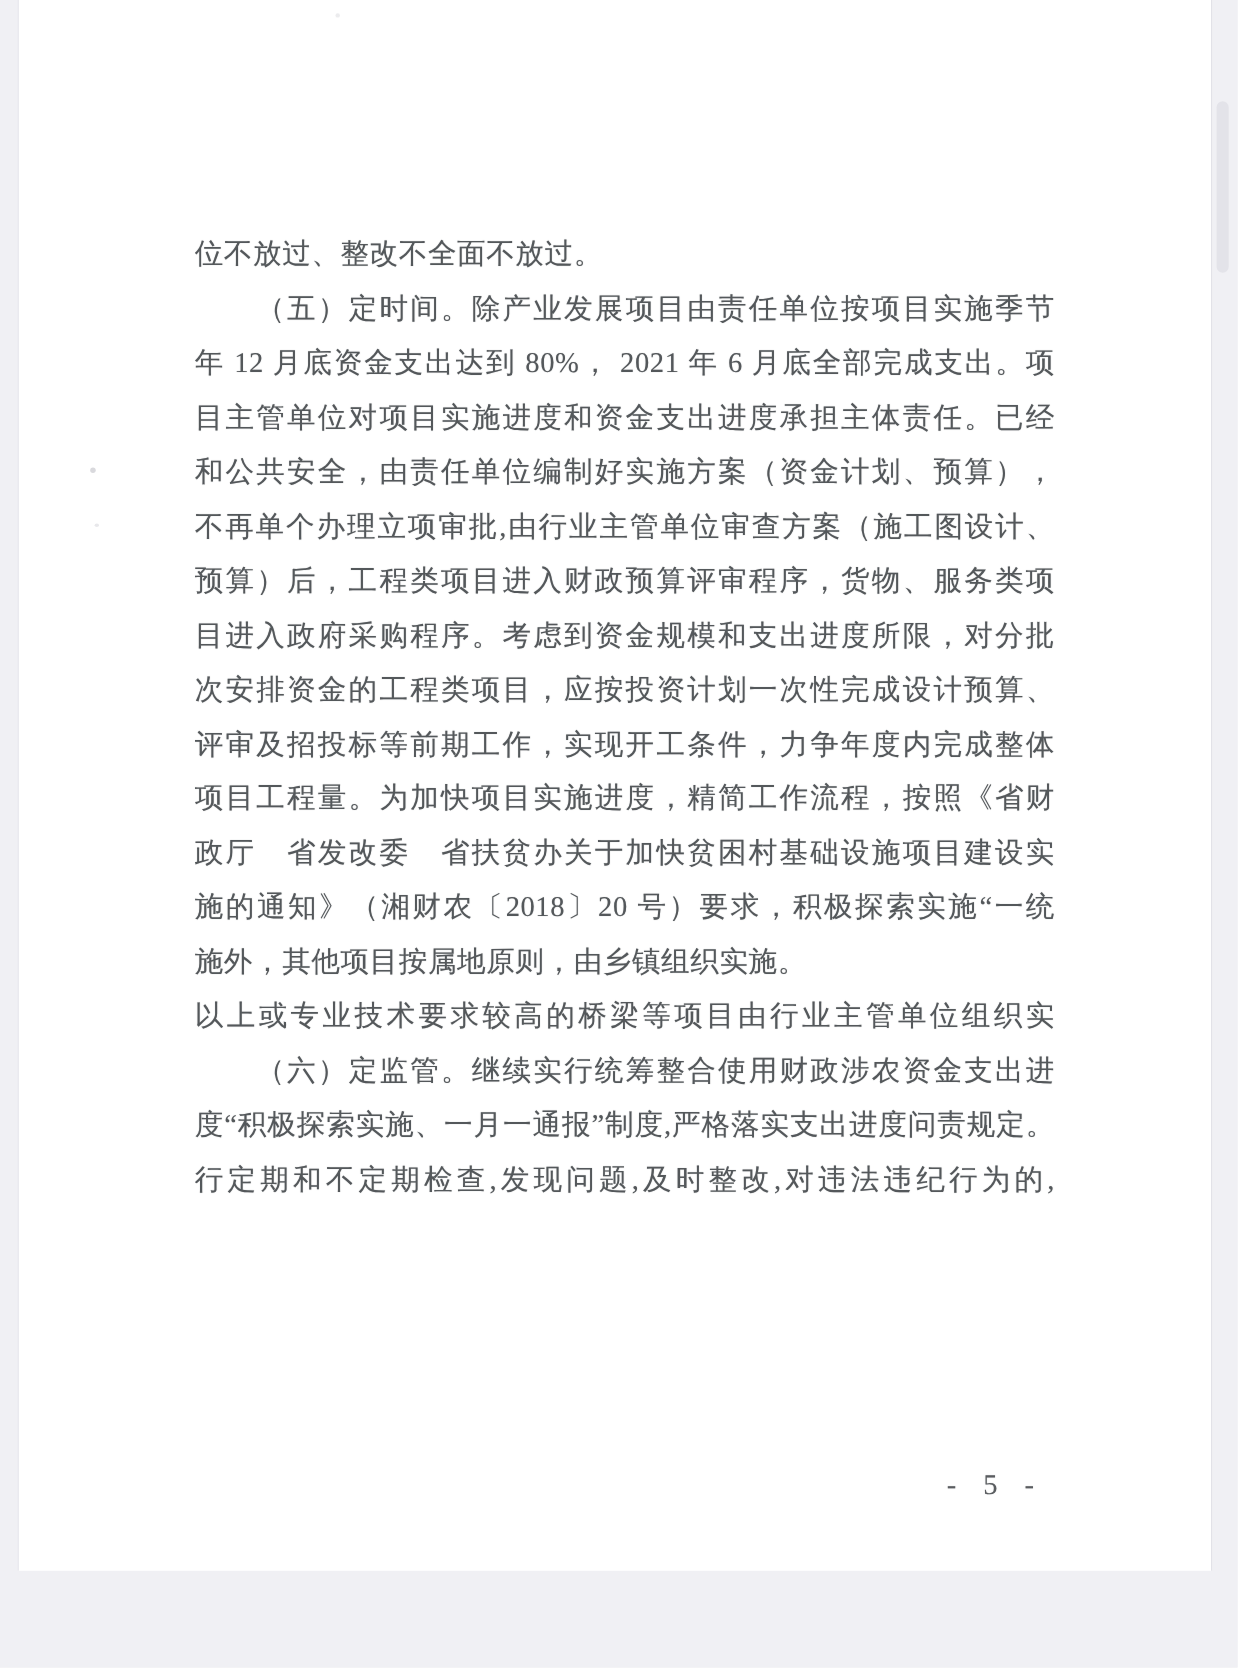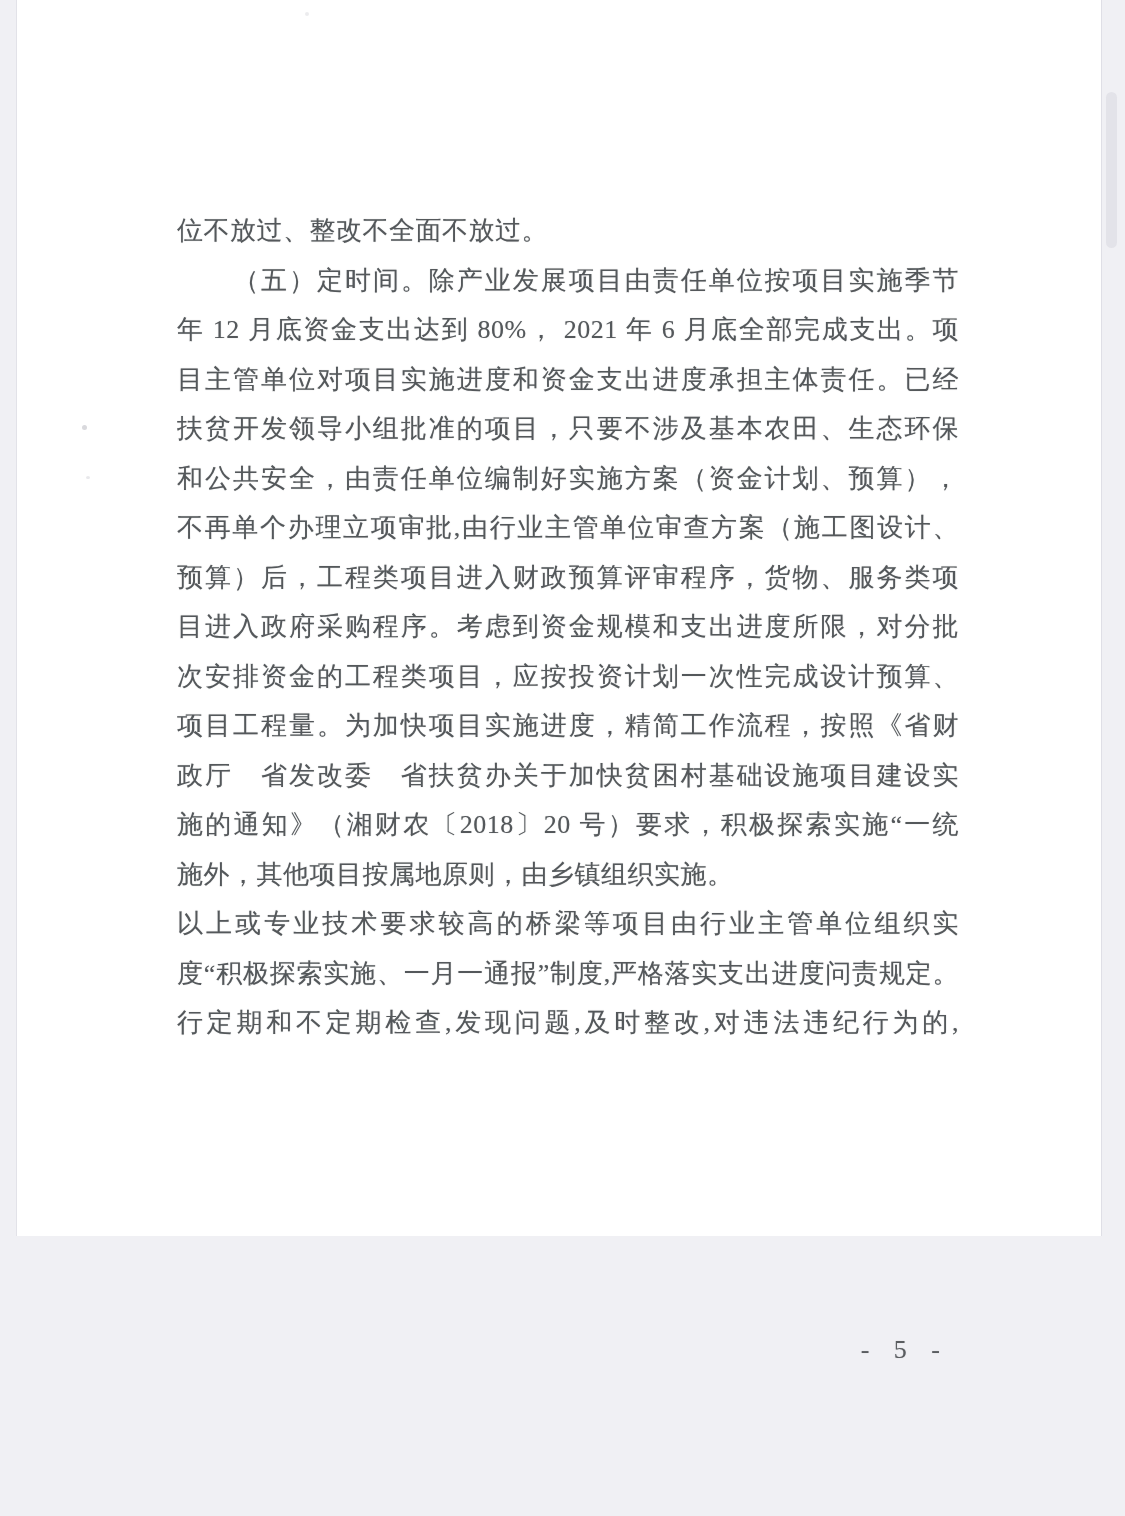--- a/index.html
+++ b/index.html
@@ -14,21 +14,21 @@
   .viewer {
     position: relative;
     width: 1125px;
     height: 1516px;
   }
   .doc-page {
     position: absolute;
     left: 16px;
     top: 0;
     width: 1086px;
-    height: 1236px;
+    height: 1428px;
     background: #ffffff;
     border-left: 1px solid #e2e2e8;
     border-right: 1px solid #dfdfe6;
     box-sizing: border-box;
     text-decoration: underline;
   }
   .scrollbar-thumb {
     position: absolute;
     left: 1106px;
     top: 92px;
@@ -93,31 +93,32 @@
 
     <div class="speck speck-1"></div>
     <div class="speck speck-2"></div>
     <div class="speck speck-3"></div>
 
     <div class="content">
       <div class="line no-fill">位不放过、整改不全面不放过。</div>
       <div class="line indent">（五）定时间。除产业发展项目由责任单位按项目实施季节</div>
       <div class="line">年 12 月底资金支出达到 80%， 2021 年 6 月底全部完成支出。项</div>
       <div class="line">目主管单位对项目实施进度和资金支出进度承担主体责任。已经</div>
-      <div class="line">扶贫开发领导小组批准的项目，只要不涉及基本农田、生态环保</div>
       <div class="line">和公共安全，由责任单位编制好实施方案（资金计划、预算），</div>
       <div class="line">不再单个办理立项审批,由行业主管单位审查方案（施工图设计、</div>
       <div class="line">预算）后，工程类项目进入财政预算评审程序，货物、服务类项</div>
       <div class="line">目进入政府采购程序。考虑到资金规模和支出进度所限，对分批</div>
       <div class="line">次安排资金的工程类项目，应按投资计划一次性完成设计预算、</div>
+      <div class="line">评审及招投标等前期工作，实现开工条件，力争年度内完成整体</div>
       <div class="line">项目工程量。为加快项目实施进度，精简工作流程，按照《省财</div>
       <div class="line">政厅　省发改委　省扶贫办关于加快贫困村基础设施项目建设实</div>
       <div class="line">施的通知》（湘财农〔2018〕20 号）要求，积极探索实施“一统</div>
       <div class="line no-fill">施外，其他项目按属地原则，由乡镇组织实施。</div>
       <div class="line">以上或专业技术要求较高的桥梁等项目由行业主管单位组织实</div>
+      <div class="line indent">（六）定监管。继续实行统筹整合使用财政涉农资金支出进</div>
       <div class="line">度“积极探索实施、一月一通报”制度,严格落实支出进度问责规定。</div>
       <div class="line">行定期和不定期检查,发现问题,及时整改,对违法违纪行为的,</div>
     </div>
 
     <div class="page-number">- 5 -</div>
 
   </div>
 
   <div class="scrollbar-thumb"></div>
 

